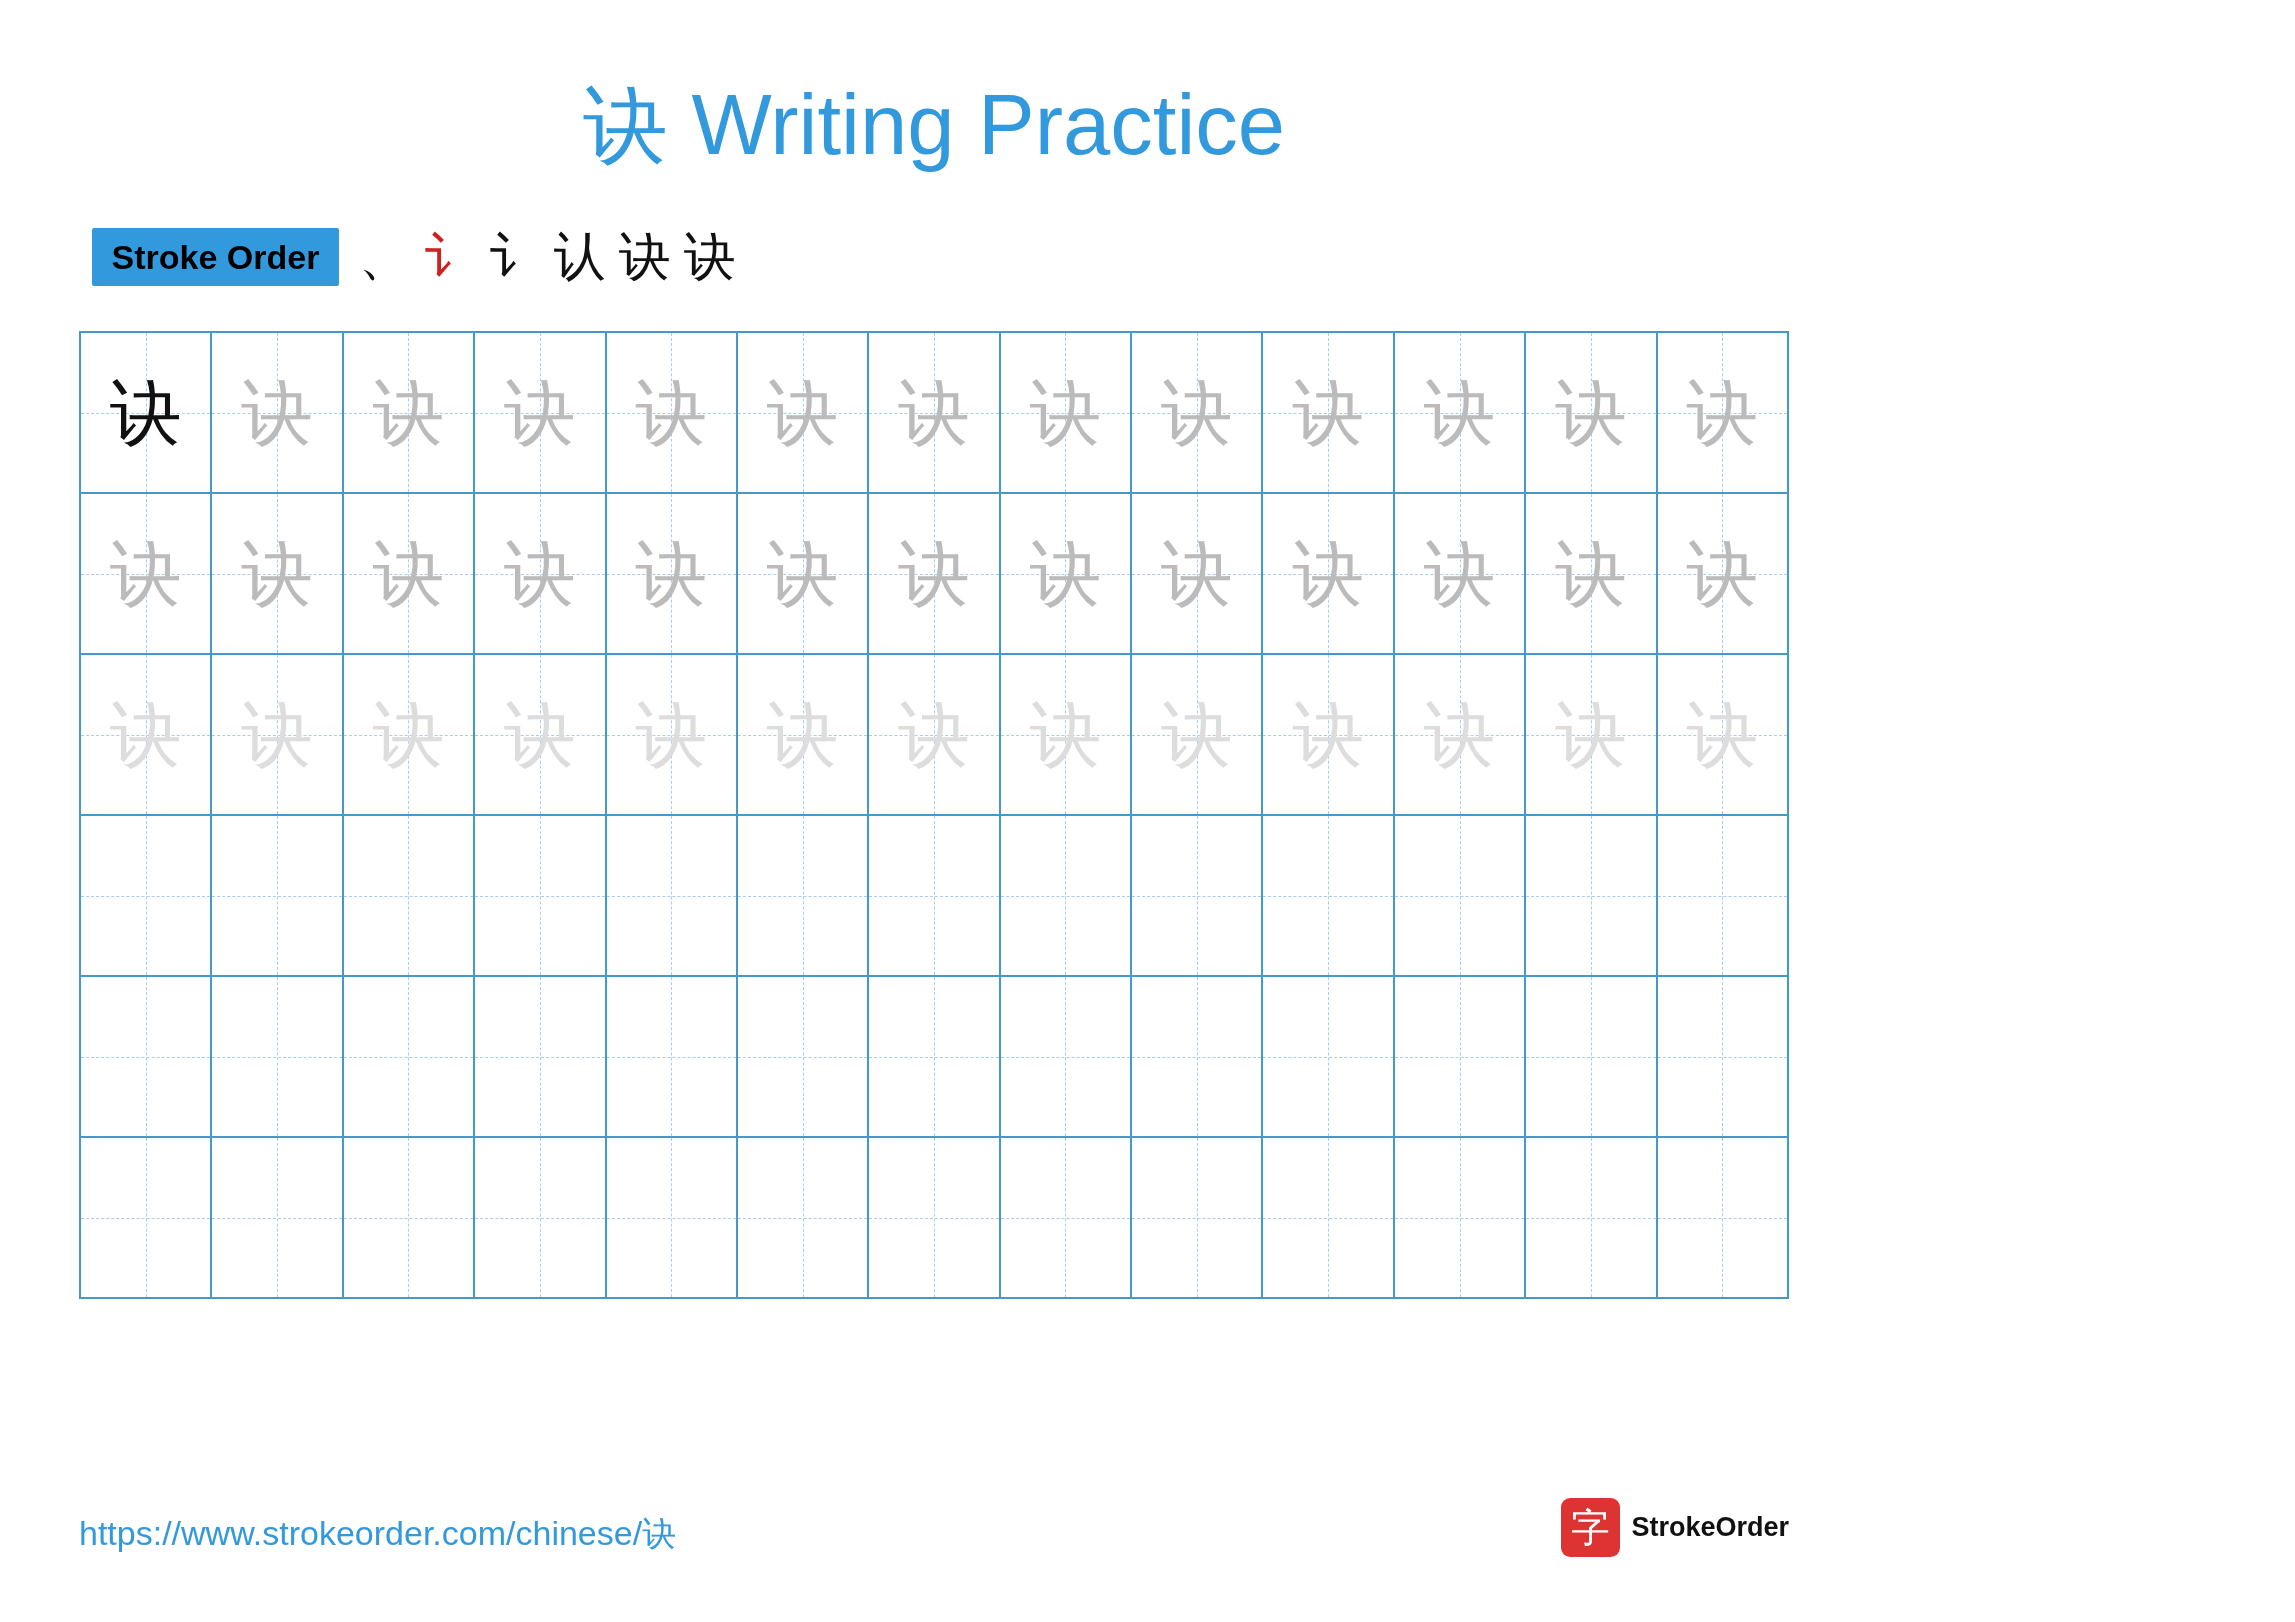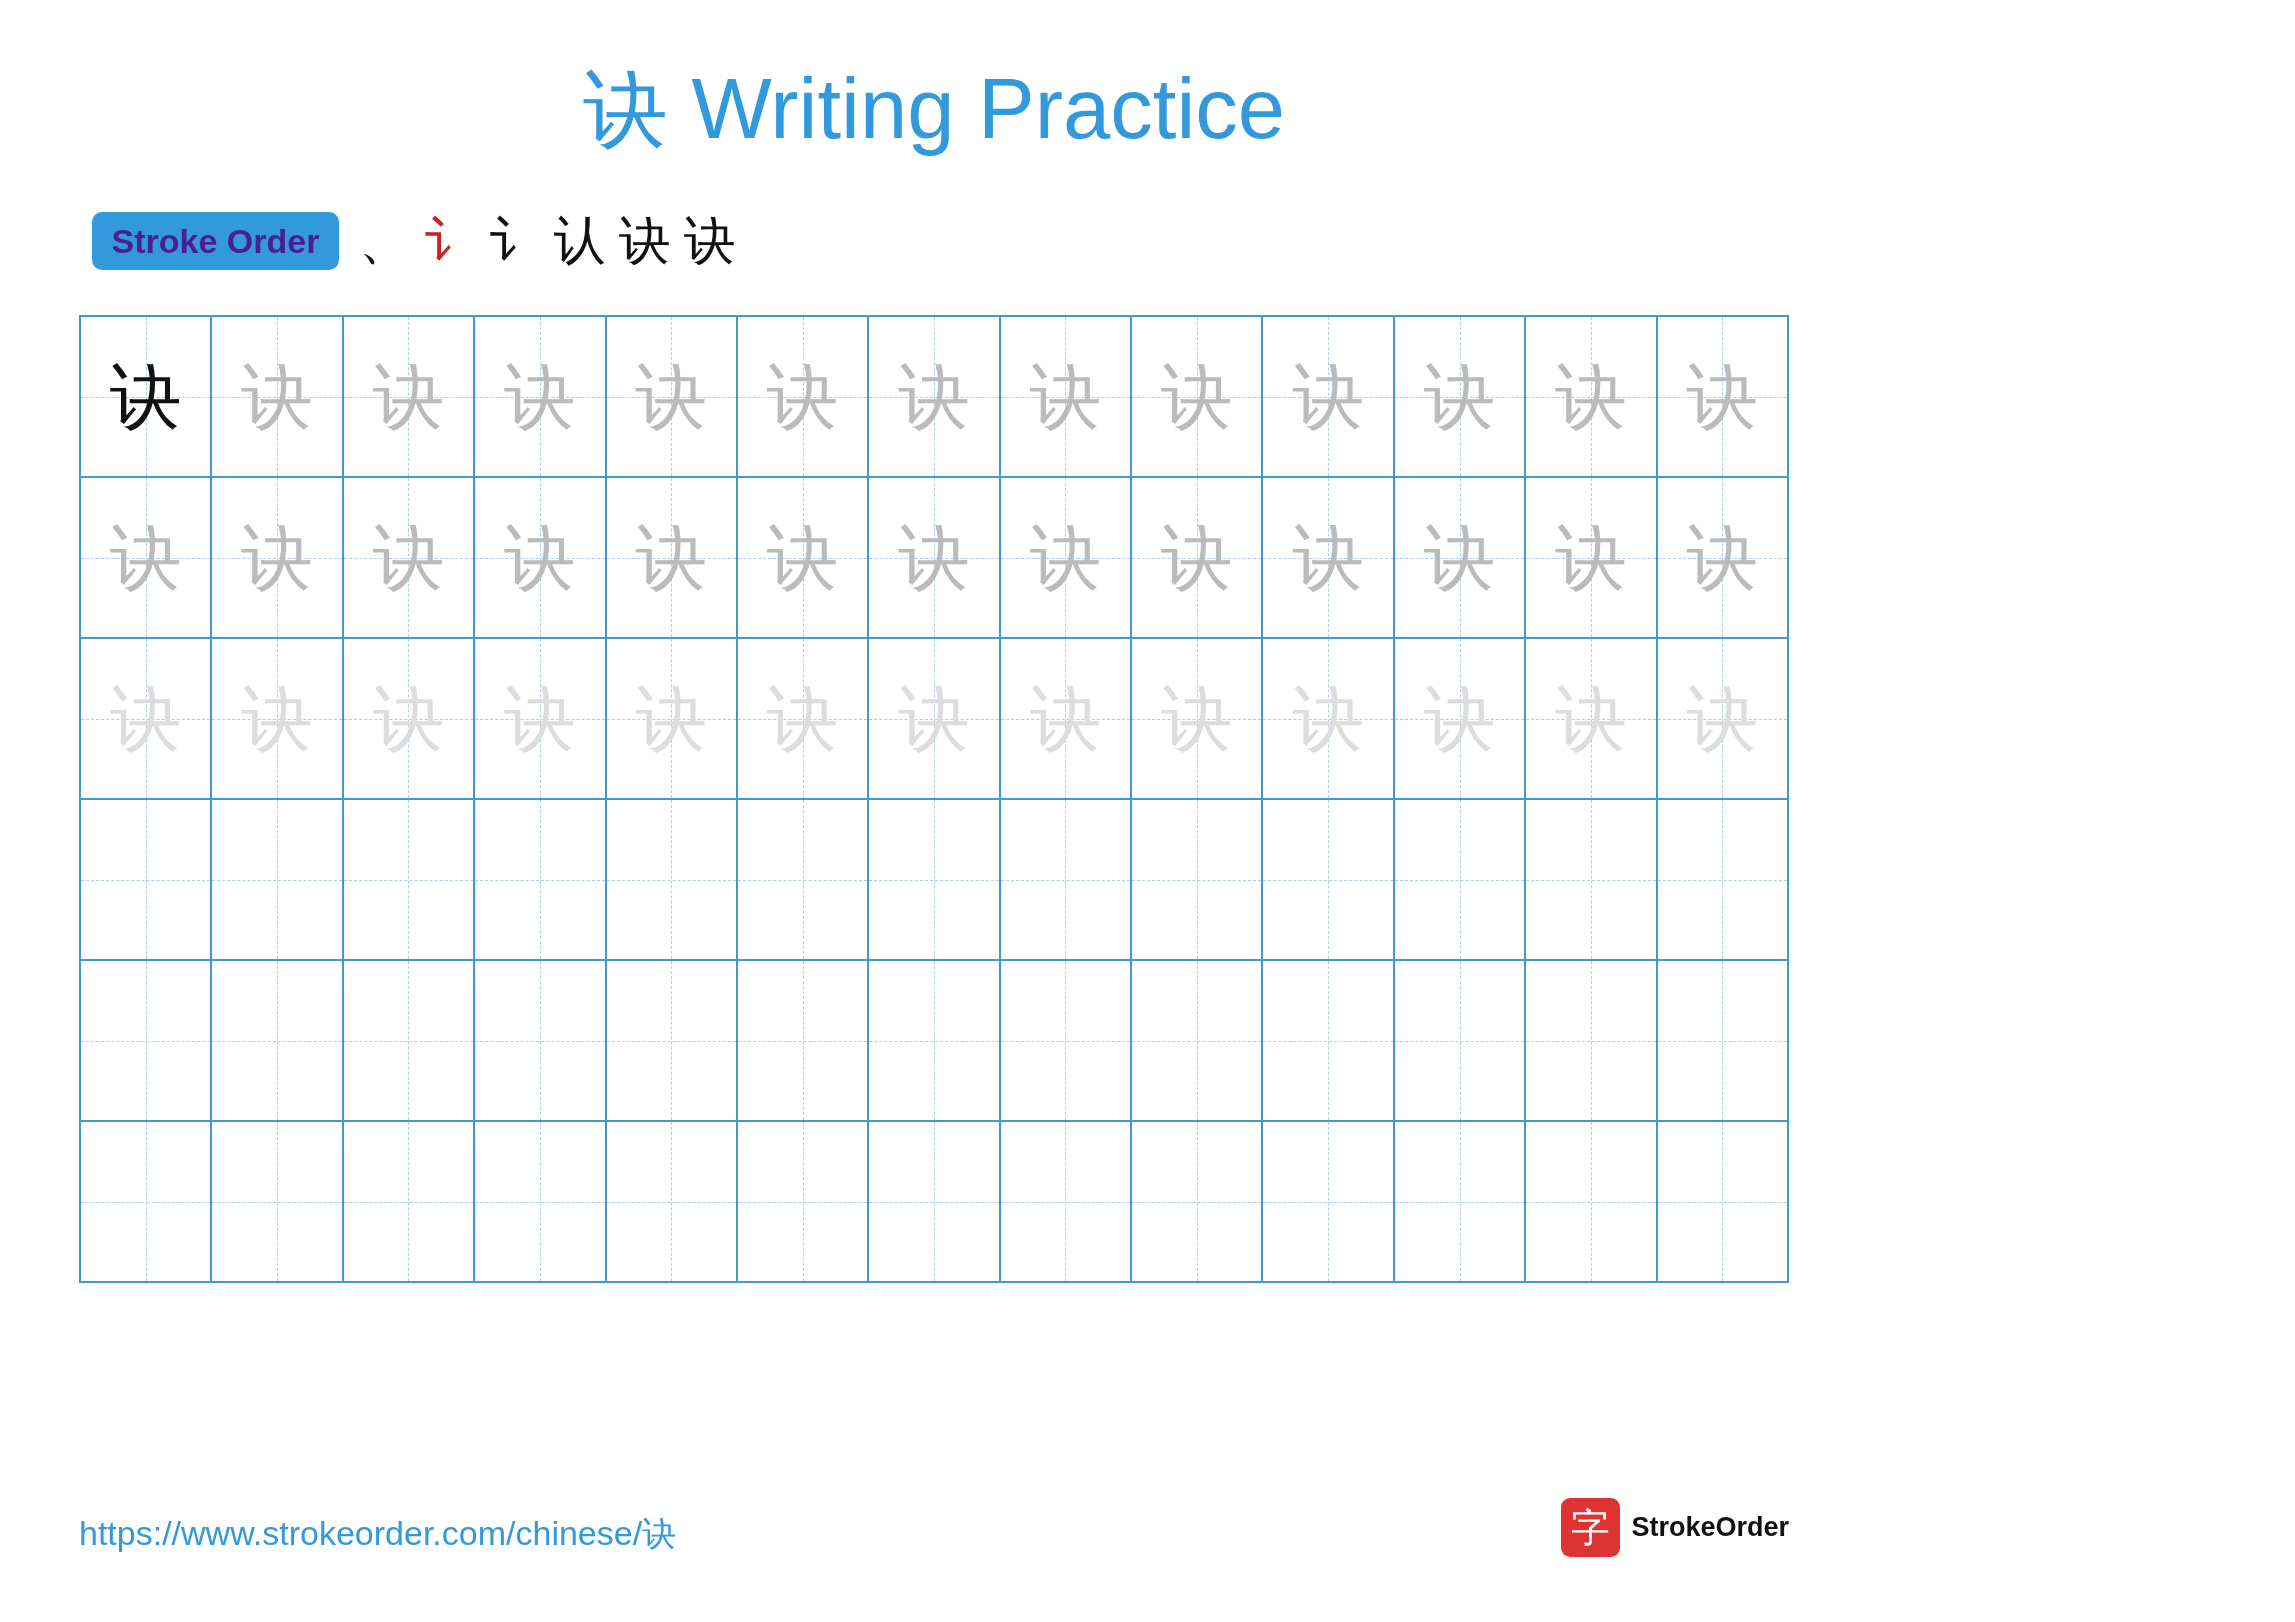--- a/index.html
+++ b/index.html
@@ -11,21 +11,21 @@
       height: 1622px;
       position: relative;
       overflow: hidden;
     }
 
     .page {
       width: 1868px;
       height: 1622px;
       background: white;
       position: relative;
-      padding: 52px 79px;
+      padding: 68px 79px;
     }
 
     
     .title {
       text-align: center;
       font-size: 85px;
       color: #3399dd;
       font-weight: 400;
       margin-bottom: 39px;
       font-family: Arial, sans-serif;
@@ -35,24 +35,24 @@
     .stroke-order-row {
       display: flex;
       align-items: center;
       gap: 19.6px;
       margin-bottom: 39px;
       padding-left: 13px;
     }
 
     .stroke-order-badge {
       background: #3399dd;
-      color: #4c1d95;
+      color: #000000;
       font-size: 34px;
       padding: 9.2px 19.6px;
-      border-radius: 10px;
+      border-radius: 2px;
       font-family: Arial, sans-serif;
       font-weight: bold;
       white-space: nowrap;
     }
 
     .stroke-seq {
       display: flex;
       align-items: center;
       gap: 13px;
       font-size: 52px;

